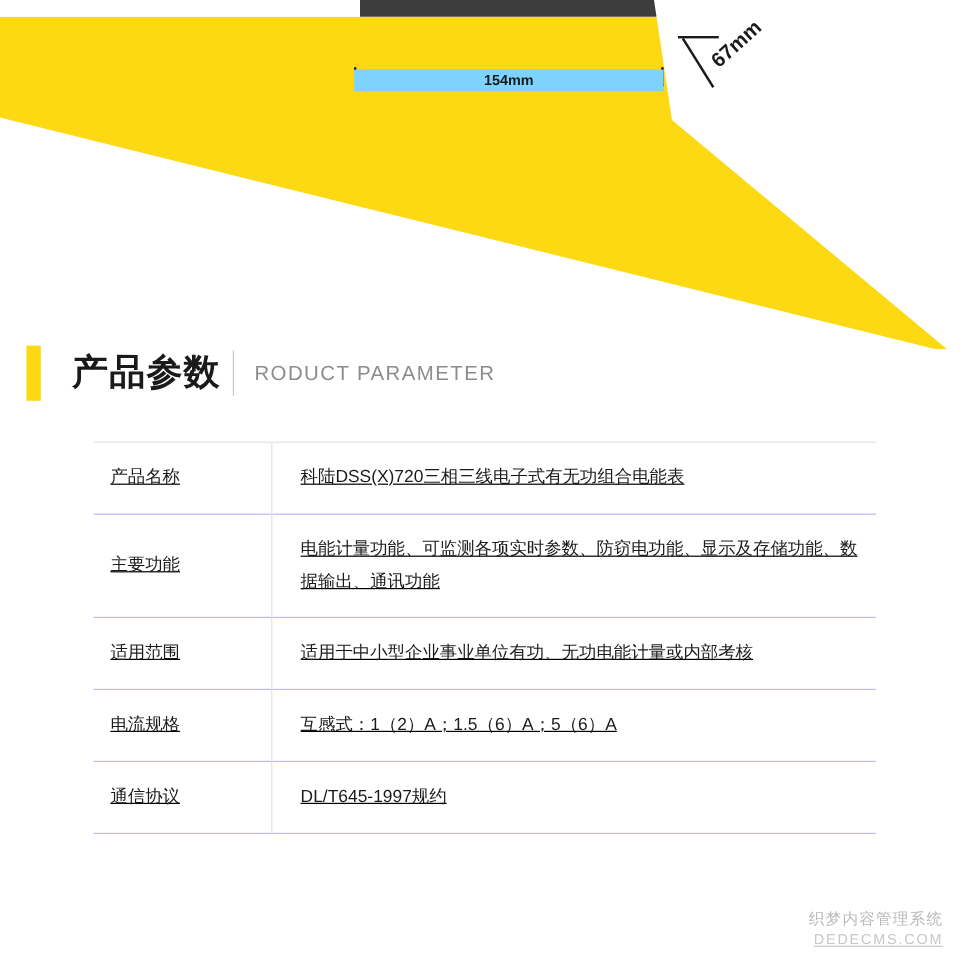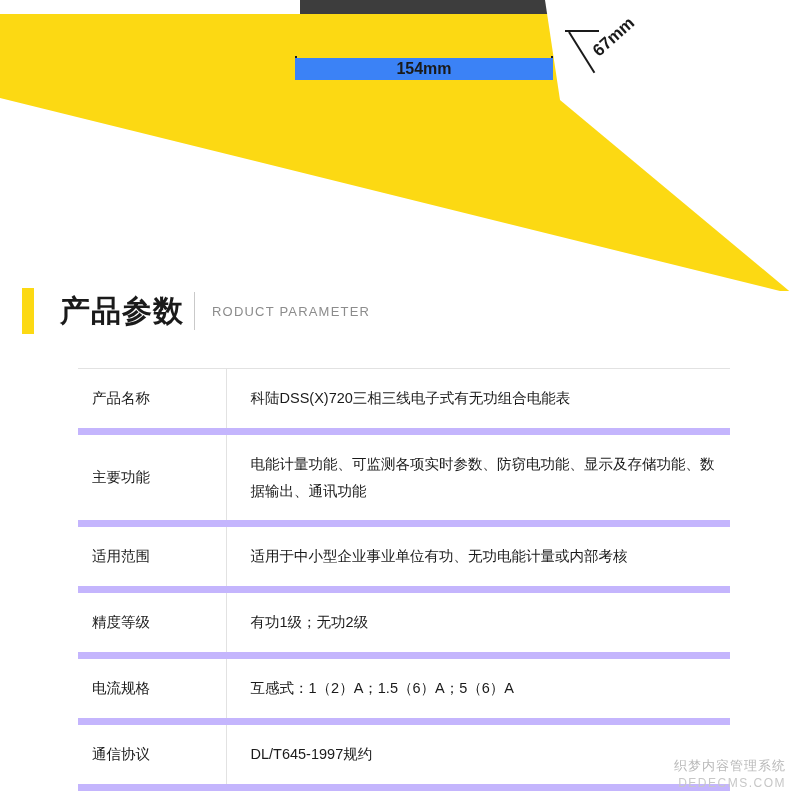--- a/index.html
+++ b/index.html
@@ -93,24 +93,24 @@
     background: #1a1a1a;
   }
   .dim-h .tick-l { left: 0; }
   .dim-h .tick-r { right: 0; }
   .dim-h .label {
     position: absolute;
     left: 0;
     top: 2px;
     width: 258px;
     text-align: center;
-    font-size: 16px;
+    font-size: 12px;
     font-weight: bold;
     color: #1a1a1a;
-    background: #3b82f6;
+    background: #7dd3fc;
     padding: 2px 0;
   }
 
   .dim-d {
     position: absolute;
     left: 565px;
     top: 24px;
     width: 90px;
     height: 70px;
   }
@@ -179,35 +179,36 @@
     width: 1px;
     height: 38px;
     background: #c9c9c9;
   }
   .head-en {
     position: absolute;
     left: 212px;
     top: 0;
     height: 46px;
     line-height: 48px;
-    font-size: 13px;
+    font-size: 17px;
     letter-spacing: 1.2px;
     color: #8c8c8c;
   }
 
   
   .param-table {
     position: absolute;
     left: 78px;
     top: 368px;
     width: 652px;
     border-collapse: collapse;
   }
   .param-table tr {
-    border-bottom: 7px solid #c4b5fd;
+    border-bottom: 1px solid #c4b5fd;
+    text-decoration: underline;
   }
   .param-table tr:first-child { border-top: 1px solid #e2e2e2; }
   .param-table td {
     padding: 16px 0;
     font-size: 14.5px;
     color: #1a1a1a;
     vertical-align: middle;
     line-height: 1.85;
   }
   .param-table td.k {
@@ -233,20 +234,21 @@
   }
   .watermark .wm-cn {
     font-size: 13px;
     color: #b9b9b9;
     letter-spacing: 1px;
   }
   .watermark .wm-en {
     font-size: 12px;
     color: #c7c7c7;
     letter-spacing: 1.5px;
+    text-decoration: underline;
   }
 </style>
 </head>
 <body>
 
 <div class="page">
 
   <div class="hero">
     <div class="hero-dark"></div>
     <div class="hero-shadow"></div>
@@ -285,24 +287,20 @@
       </tr>
       <tr>
         <td class="k">主要功能</td>
         <td class="v">电能计量功能、可监测各项实时参数、防窃电功能、显示及存储功能、数据输出、通讯功能</td>
       </tr>
       <tr>
         <td class="k">适用范围</td>
         <td class="v">适用于中小型企业事业单位有功、无功电能计量或内部考核</td>
       </tr>
       <tr>
-        <td class="k">精度等级</td>
-        <td class="v">有功1级；无功2级</td>
-      </tr>
-      <tr>
         <td class="k">电流规格</td>
         <td class="v">互感式：1（2）A；1.5（6）A；5（6）A</td>
       </tr>
       <tr>
         <td class="k">通信协议</td>
         <td class="v">DL/T645-1997规约</td>
       </tr>
 
     </tbody>
   </table>

